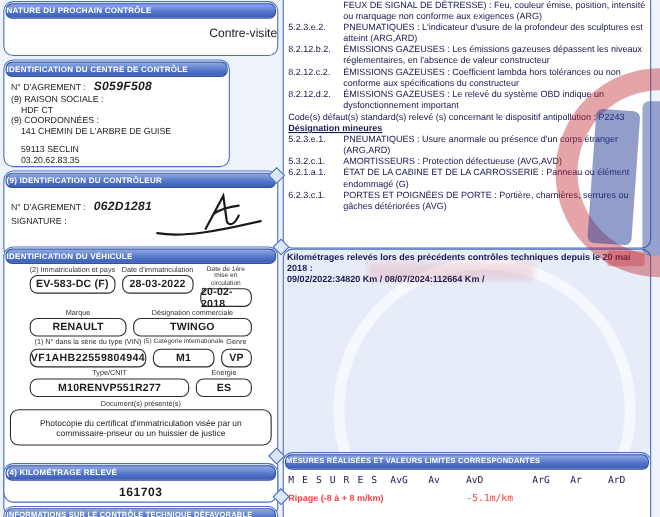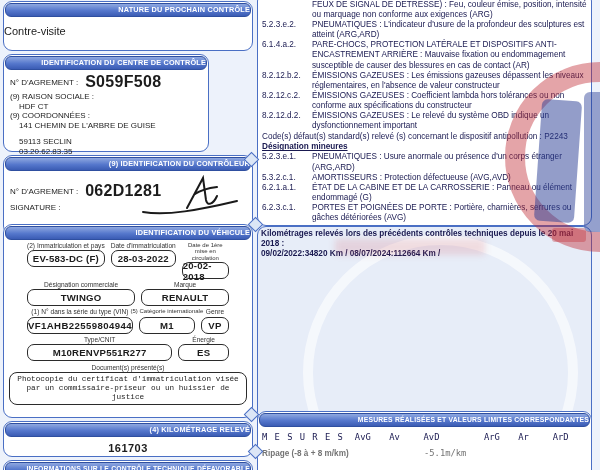--- a/index.html
+++ b/index.html
@@ -1,58 +1,58 @@
 <!DOCTYPE html>
 <html><head>
 <meta charset="utf-8">
 <style>
   html,body{margin:0;padding:0;}
   .page{position:relative;width:600px;height:470px;background:#edf2fb;overflow:hidden;
         font-family:"Liberation Sans",sans-serif;color:#1c1c1c;}
   .panel{position:absolute;background:#fff;border:1.6px solid #4a6fc4;border-radius:9px;box-sizing:border-box;}
   .hbar{height:12px;margin:1px;border-radius:6px;border:1px solid #2f4fa0;
         background:linear-gradient(180deg,#8fa8e0 0%,#5577cc 55%,#3b5cb4 100%);
-        color:#fff;font-size:7.3px;font-weight:bold;text-align:right;line-height:11px;
+        color:#fff;font-size:7.3px;font-weight:bold;text-align:left;line-height:11px;
         letter-spacing:.2px;white-space:nowrap;overflow:hidden;}
   
   .lcol{position:absolute;left:3px;top:0;width:250px;}
   .centrebody{padding:3px 6px;font-size:8px;line-height:9.6px;}
   .agrline{display:flex;align-items:center;padding:4px 6px 1px 6px;}
   .agrlabel{font-size:8px;}
-  .agrvalue{font-size:16px;font-weight:bold;margin-left:7px;letter-spacing:.3px;}
+  .agrvalue{font-size:11px;font-weight:bold;margin-left:7px;letter-spacing:.3px;font-style:italic;}
   .indent{margin-left:9px;}
   .sigline{font-size:8px;padding:2px 6px;}
   .sig-svg{position:absolute;right:10px;top:16px;}
   
   .vrow{display:flex;gap:6px;padding:0 23px;margin-top:2px;}
   .vcell{display:flex;flex-direction:column;align-items:center;}
   .vlabel{font-size:6.6px;color:#333;text-align:center;line-height:7.2px;margin-bottom:1px;white-space:nowrap;}
   .vlabel.wrap{white-space:normal;}
   .vbox{border:1.4px solid #2b2b2b;border-radius:7px;background:#fff;width:100%;box-sizing:border-box;
         height:17px;display:flex;align-items:center;justify-content:center;
         font-size:9.6px;font-weight:bold;letter-spacing:.2px;}
   .docbox{border:1.4px solid #2b2b2b;border-radius:8px;background:#fff;margin:1px 5px 0 5px;
         min-height:33px;display:flex;align-items:center;justify-content:center;text-align:center;
-        font-size:7.7px;line-height:9px;padding:2px 6px;box-sizing:border-box;font-family:Liberation Mono, monospace;}
+        font-size:7.7px;line-height:9px;padding:2px 6px;box-sizing:border-box;}
   .kmvalue{text-align:center;font-size:11px;font-weight:600;letter-spacing:.5px;padding-top:4px;}
   
   .rcol{position:absolute;left:257px;top:0;width:337px;height:470px;}
   .defects{padding:7px 4px 0 4px;font-size:8.2px;line-height:10.1px;color:#191950;}
   .defrow{display:flex;}
   .defcode{width:50px;flex:0 0 50px;}
   .deftext{flex:1;}
   .codesline{margin-top:1px;}
   .minor-title{font-weight:bold;text-decoration:underline;}
   .kmhist{padding:2px 3px;font-size:8.2px;font-weight:600;line-height:10px;color:#191950;position:relative;z-index:2;}
   .mesrow{display:flex;align-items:baseline;font-family:"DejaVu Sans Mono",monospace;
           font-size:8.8px;color:#191950;padding:4px 4px 0 4px;}
   .meslabel{width:100px;letter-spacing:1px;}
   .mescol3{width:37px;}
   .messpacer{width:28px;}
-  .riprow{display:flex;align-items:baseline;padding:6px 4px 0 4px;color:#737373;}
+  .riprow{display:flex;align-items:baseline;padding:6px 4px 0 4px;color:#ef4444;}
   .riplabel{width:130px;font-size:8.2px;font-weight:bold;}
   .ripvalue{font-family:"DejaVu Sans Mono",monospace;font-size:8.8px;margin-left:32px;}
   
   .diamond{position:absolute;width:9px;height:9px;background:#dce6f6;border:1px solid #4a6fc4;
            transform:rotate(45deg);z-index:4;}
   .stamp{position:absolute;z-index:5;pointer-events:none;filter:blur(.6px);}
   .stamp-ring{position:absolute;left:505px;top:62px;width:190px;height:190px;border-radius:50%;
            border:20px solid rgba(191,39,48,.42);box-sizing:border-box;}
   .stamp-blue1{position:absolute;left:538px;top:100px;width:40px;height:122px;border-radius:6px;
            background:rgba(40,60,148,.50);transform:rotate(4deg);}
@@ -67,21 +67,21 @@
 </style>
 </head>
 <body>
 
 <div class="page">
 
   <div class="lcol">
 
     <div class="panel" style="left:0;top:1px;width:250px;height:50px;">
       <div class="hbar">NATURE DU PROCHAIN CONTRÔLE</div>
-      <div style="text-align:left;font-size:11px;padding-top:7px;">Contre-visite</div>
+      <div style="text-align:right;font-size:11px;padding-top:7px;margin-left:28px;">Contre-visite</div>
     </div>
 
     <div class="panel" style="left:0;top:54px;width:206px;height:98px;">
       <div class="hbar">IDENTIFICATION DU CENTRE DE CONTRÔLE</div>
       <div class="agrline" style="padding-top:2px;">
         <span class="agrlabel">N° D'AGREMENT :</span>
         <span class="agrvalue">S059F508</span>
       </div>
       <div class="centrebody" style="padding-top:0;">
         <div>(9) RAISON SOCIALE :</div>
@@ -103,47 +103,47 @@
       <div class="sigline">SIGNATURE :</div>
       <svg class="sig-svg" width="105" height="46" viewBox="0 0 105 46">
         <g fill="none" stroke="#1a1a1a" stroke-width="2" stroke-linecap="round">
           <path d="M6 40 C 30 44, 62 38, 100 29"></path>
           <path d="M50 36 L 66 6 L 69 28 C 70 34 76 33 80 24"></path>
           <path d="M58 22 C 64 18, 72 16, 80 15"></path>
         </g>
       </svg>
     </div>
 
-    <div class="panel" style="left:0;top:224px;width:250px;height:194px;">
+    <div class="panel" style="left:0;top:224px;width:250px;height:246px;">
       <div class="hbar">IDENTIFICATION DU VÉHICULE</div>
 
       <div class="vrow">
         <div class="vcell" style="width:92px;">
           <div class="vlabel">(2) Immatriculation et pays</div>
           <div class="vbox">EV-583-DC (F)</div>
         </div>
         <div class="vcell" style="width:74px;">
           <div class="vlabel">Date d'immatriculation</div>
           <div class="vbox">28-03-2022</div>
         </div>
         <div class="vcell" style="width:66px;">
           <div class="vlabel wrap" style="font-size:6px;line-height:6.4px;">Date de 1ère mise en circulation</div>
           <div class="vbox">20-02-2018</div>
         </div>
       </div>
 
       <div class="vrow">
+        <div class="vcell" style="width:104px;">
+          <div class="vlabel">Marque</div>
+          <div class="vbox">RENAULT</div>
+        </div>
         <div class="vcell" style="width:128px;">
           <div class="vlabel">Désignation commerciale</div>
           <div class="vbox">TWINGO</div>
         </div>
-        <div class="vcell" style="width:104px;">
-          <div class="vlabel">Marque</div>
-          <div class="vbox">RENAULT</div>
-        </div>
       </div>
 
       <div class="vrow">
         <div class="vcell" style="width:138px;">
           <div class="vlabel">(1) N° dans la série du type (VIN)</div>
           <div class="vbox" style="letter-spacing:.4px;">VF1AHB22559804944</div>
         </div>
         <div class="vcell" style="width:56px;">
           <div class="vlabel" style="font-size:6px;">(5) Catégorie internationale</div>
           <div class="vbox">M1</div>
@@ -183,24 +183,20 @@
 
     <div class="panel" style="left:0;top:-8px;width:335px;height:234px;">
       <div class="defects">
         <div class="defrow">
           <div class="defcode"></div>
           <div class="deftext">FEUX DE SIGNAL DE DÉTRESSE) : Feu, couleur émise, position, intensité ou marquage non conforme aux exigences (ARG)</div>
         </div>
         <div class="defrow">
           <div class="defcode">5.2.3.e.2.</div>
           <div class="deftext">PNEUMATIQUES : L'indicateur d'usure de la profondeur des sculptures est atteint (ARG,ARD)</div>
-        </div>
-        <div class="defrow">
-          <div class="defcode">6.1.4.a.2.</div>
-          <div class="deftext">PARE-CHOCS, PROTECTION LATÉRALE ET DISPOSITIFS ANTI-ENCASTREMENT ARRIÈRE : Mauvaise fixation ou endommagement susceptible de causer des blessures en cas de contact (AR)</div>
         </div>
         <div class="defrow">
           <div class="defcode">8.2.12.b.2.</div>
           <div class="deftext">ÉMISSIONS GAZEUSES : Les émissions gazeuses dépassent les niveaux réglementaires, en l'absence de valeur constructeur</div>
         </div>
         <div class="defrow">
           <div class="defcode">8.2.12.c.2.</div>
           <div class="deftext">ÉMISSIONS GAZEUSES : Coefficient lambda hors tolérances ou non conforme aux spécifications du constructeur</div>
         </div>
         <div class="defrow">

